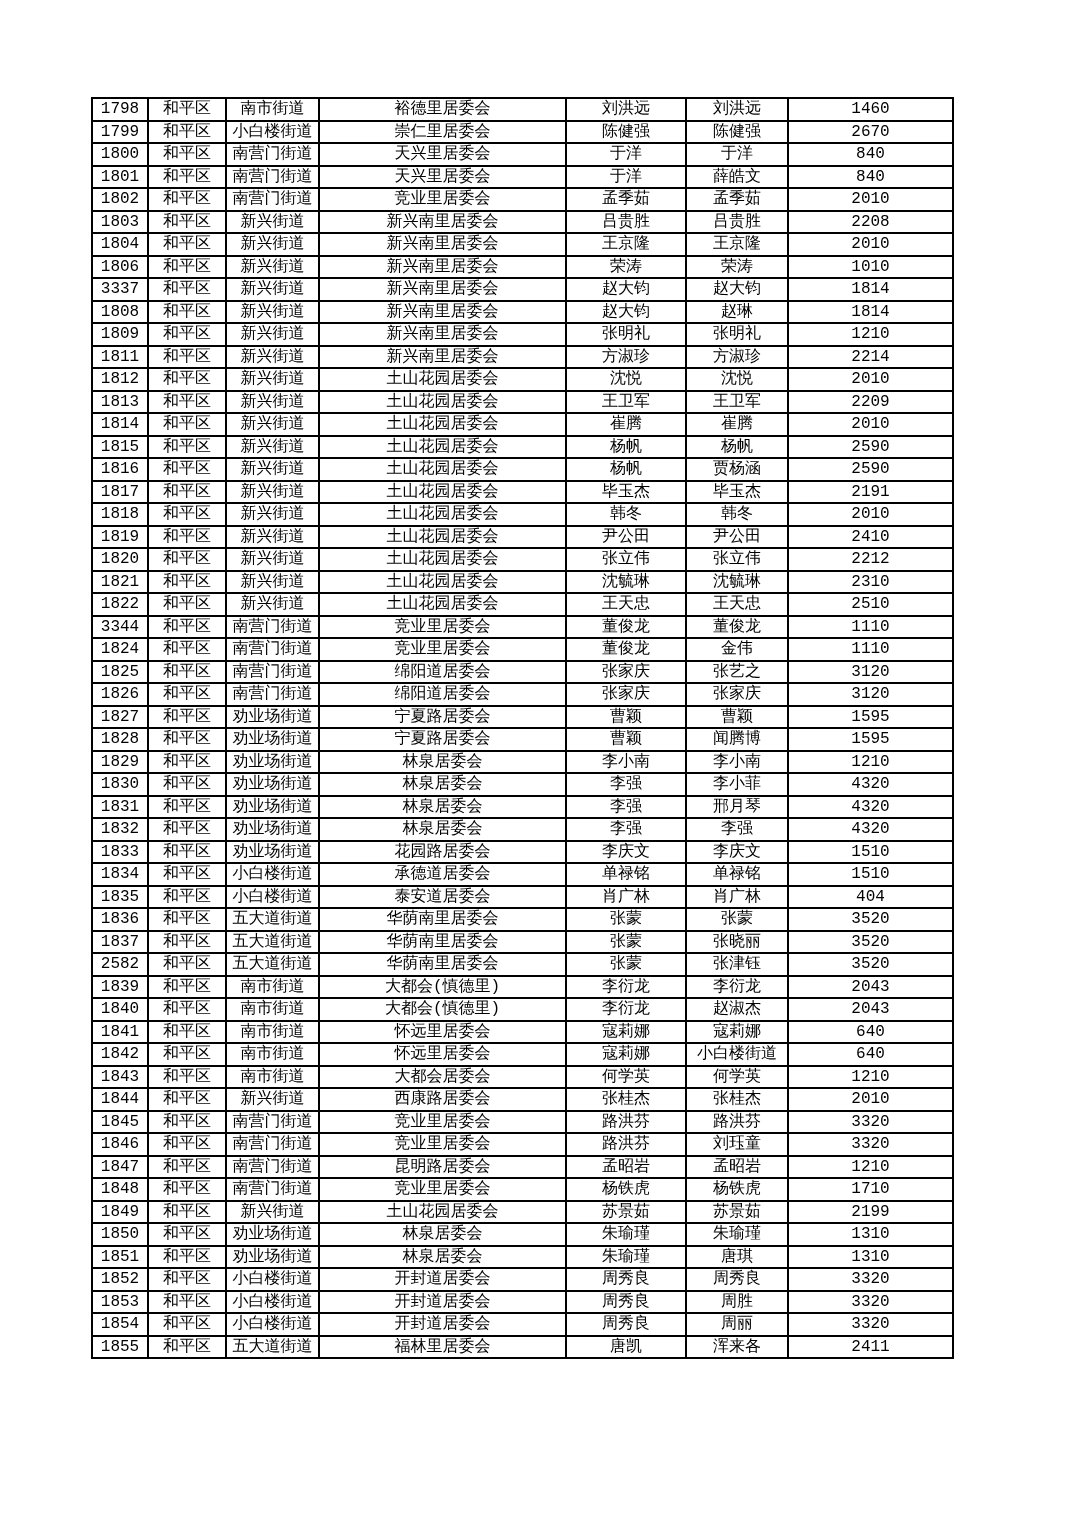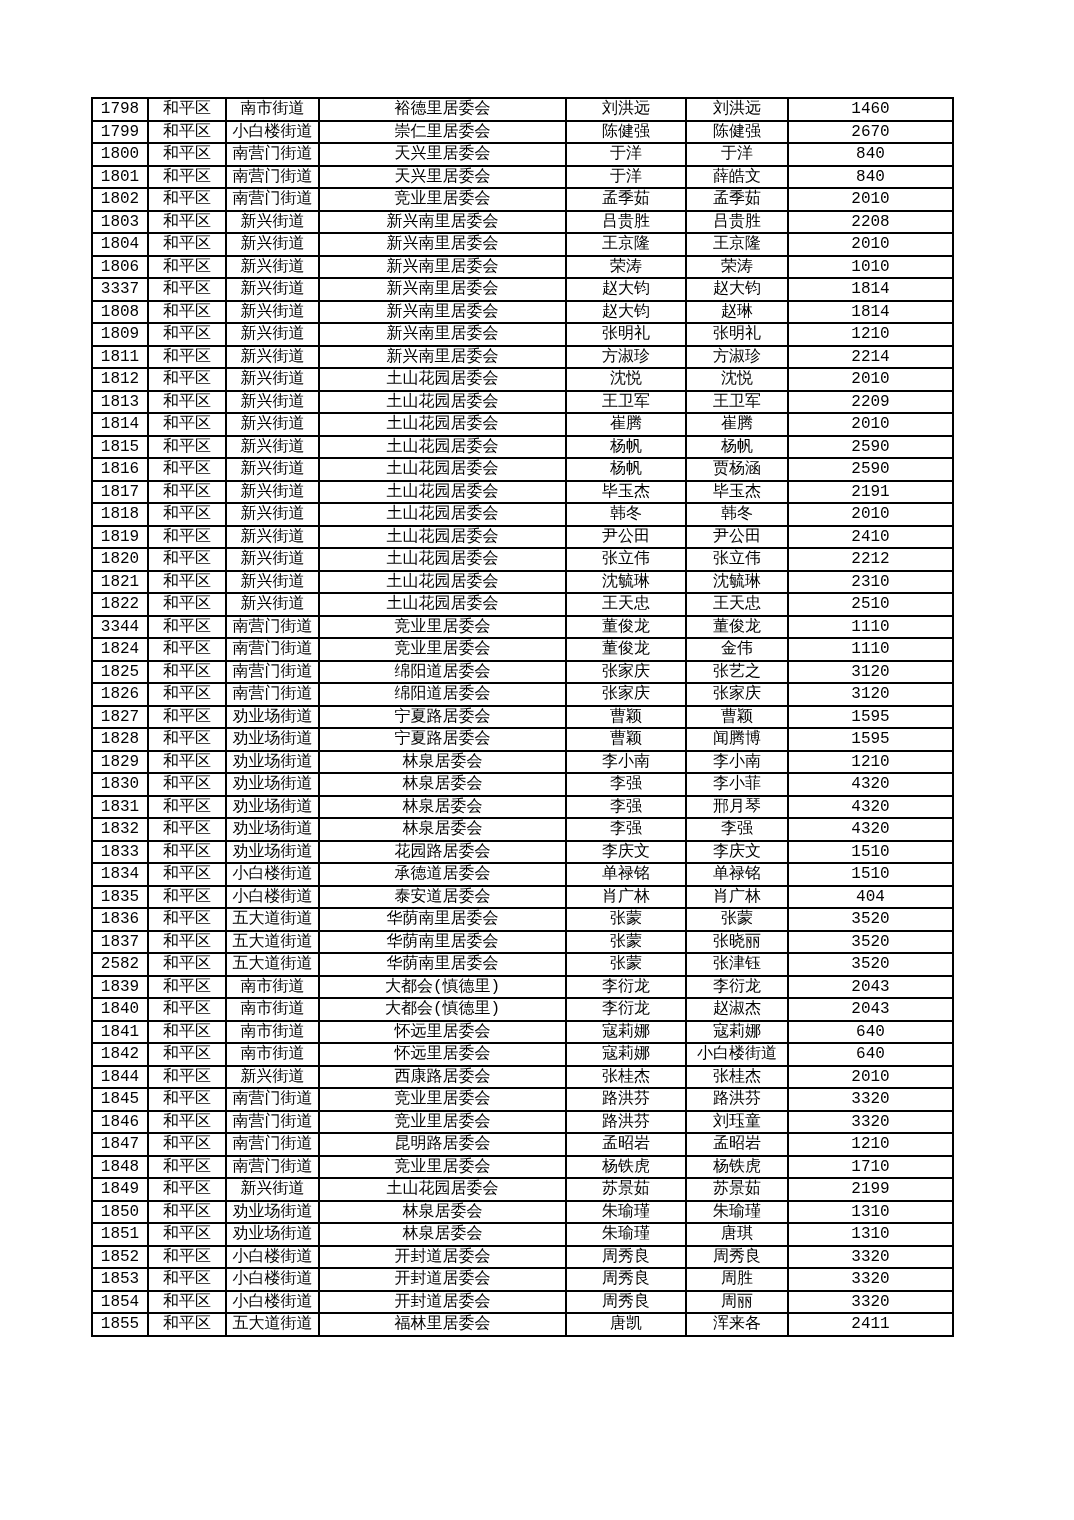--- a/index.html
+++ b/index.html
@@ -433,20 +433,29 @@
         <tr>
           <td>1842</td>
           <td>和平区</td>
           <td>南市街道</td>
           <td>怀远里居委会</td>
           <td>寇莉娜</td>
           <td>小白楼街道</td>
           <td>640</td>
         </tr>
         <tr>
+          <td>1843</td>
+          <td>和平区</td>
+          <td>南市街道</td>
+          <td>大都会居委会</td>
+          <td>何学英</td>
+          <td>何学英</td>
+          <td>1210</td>
+        </tr>
+        <tr>
           <td>1844</td>
           <td>和平区</td>
           <td>新兴街道</td>
           <td>西康路居委会</td>
           <td>张桂杰</td>
           <td>张桂杰</td>
           <td>2010</td>
         </tr>
         <tr>
           <td>1845</td>

